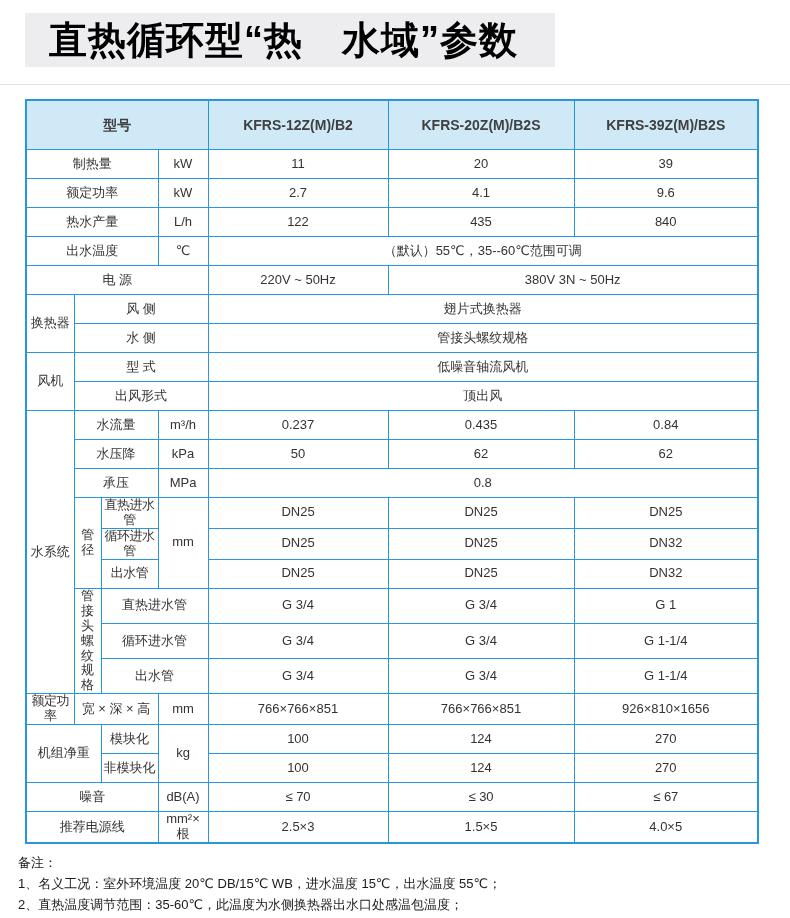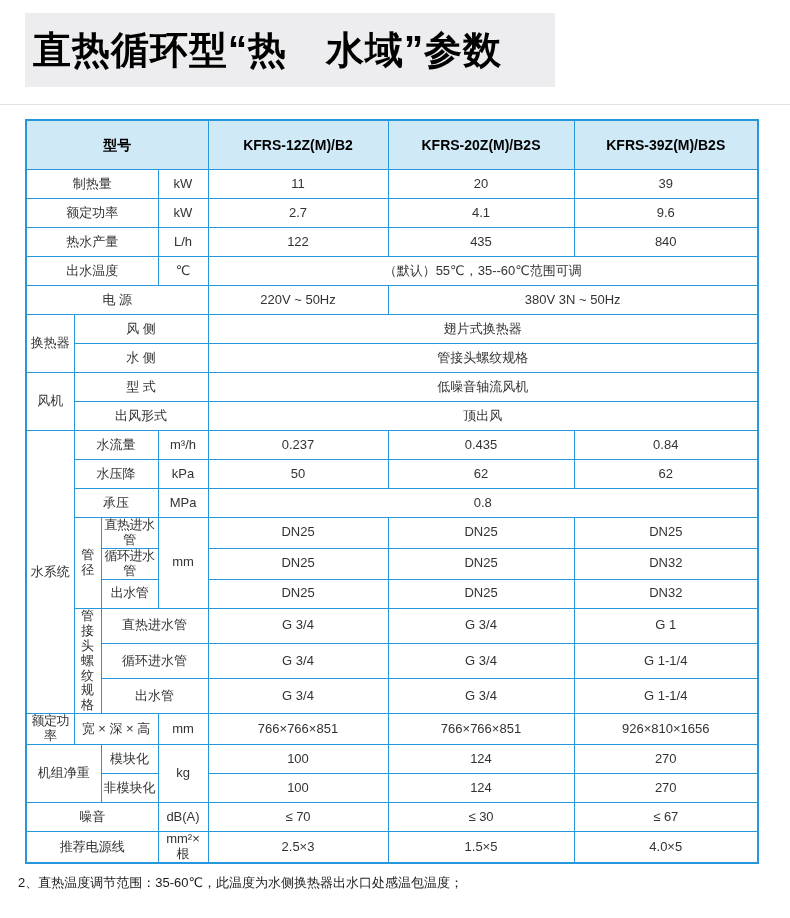--- a/index.html
+++ b/index.html
@@ -1,34 +1,34 @@
 <!DOCTYPE html>
 <html><head>
 <meta charset="utf-8">
 <style>
   html,body{margin:0;padding:0;background:#ffffff;}
   body{width:790px;height:918px;font-family:"Liberation Sans","DejaVu Sans",sans-serif;color:#333;position:relative;}
   .title-bar{
-    margin:13px 0 0 25px;width:530px;height:74px;background:#ededef;
-    display:flex;align-items:center;padding-left:8px;box-sizing:border-box;
+    margin:13px 0 0 25px;width:530px;height:54px;background:#ededef;
+    display:flex;align-items:center;padding-left:24px;box-sizing:border-box;
   }
   .title-bar h1{
     margin:0;font-size:38px;font-weight:700;color:#000;letter-spacing:1px;white-space:nowrap;
   }
   .top-divider{margin-top:17px;border-top:1px solid #e3e3e4;width:790px;height:0;}
   table.spec{
     margin:14px 0 0 25px;width:732px;border-collapse:collapse;table-layout:fixed;
     border:2px solid #2697dd;
   }
   table.spec td{
     border:1.5px solid #2697dd;text-align:center;vertical-align:middle;
     font-size:13px;color:#333;height:28px;padding:0 2px;line-height:1.15;
     overflow:hidden;
   }
-  tr.head td{background:#cfe9f7;height:48px;font-weight:700;font-size:14px;color:#000000;}
+  tr.head td{background:#cfe9f7;height:48px;font-weight:700;font-size:14px;color:#404040;}
   td.tight{font-size:12px;padding:0;letter-spacing:-0.5px;}
   td.pipe-label{font-size:11.5px;padding:0;letter-spacing:-0.5px;}
   td.thread-label{font-size:11px;line-height:1.25;padding:0 1px;letter-spacing:0;margin-left:8px;}
   td.sub12{font-size:12px;}
   .notes{margin:8px 0 0 18px;font-size:13px;color:#1a1a1a;line-height:21px;}
 </style>
 </head>
 <body>
 
 <div class="title-bar">
@@ -207,15 +207,17 @@
     <td colspan="3">推荐电源线</td>
     <td class="sub12">mm²× 根</td>
     <td>2.5×3</td>
     <td>1.5×5</td>
     <td>4.0×5</td>
   </tr>
 </tbody>
   </table>
 
 <div class="notes">
+  <div>备注：</div>
+  <div>1、名义工况：室外环境温度 20℃ DB/15℃ WB，进水温度 15℃，出水温度 55℃；</div>
   <div>2、直热温度调节范围：35-60℃，此温度为水侧换热器出水口处感温包温度；</div>
 
 </div>
 
 </body></html>

